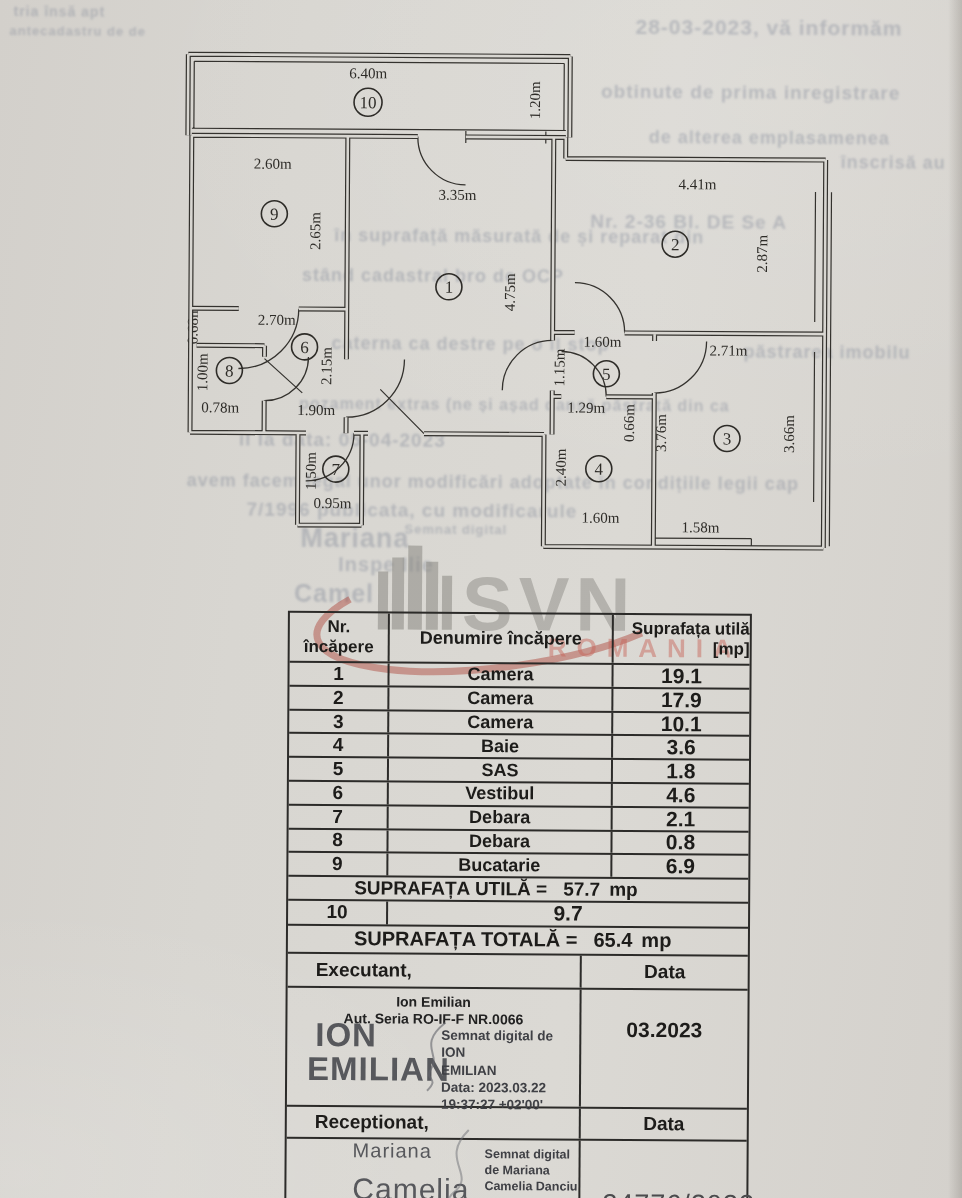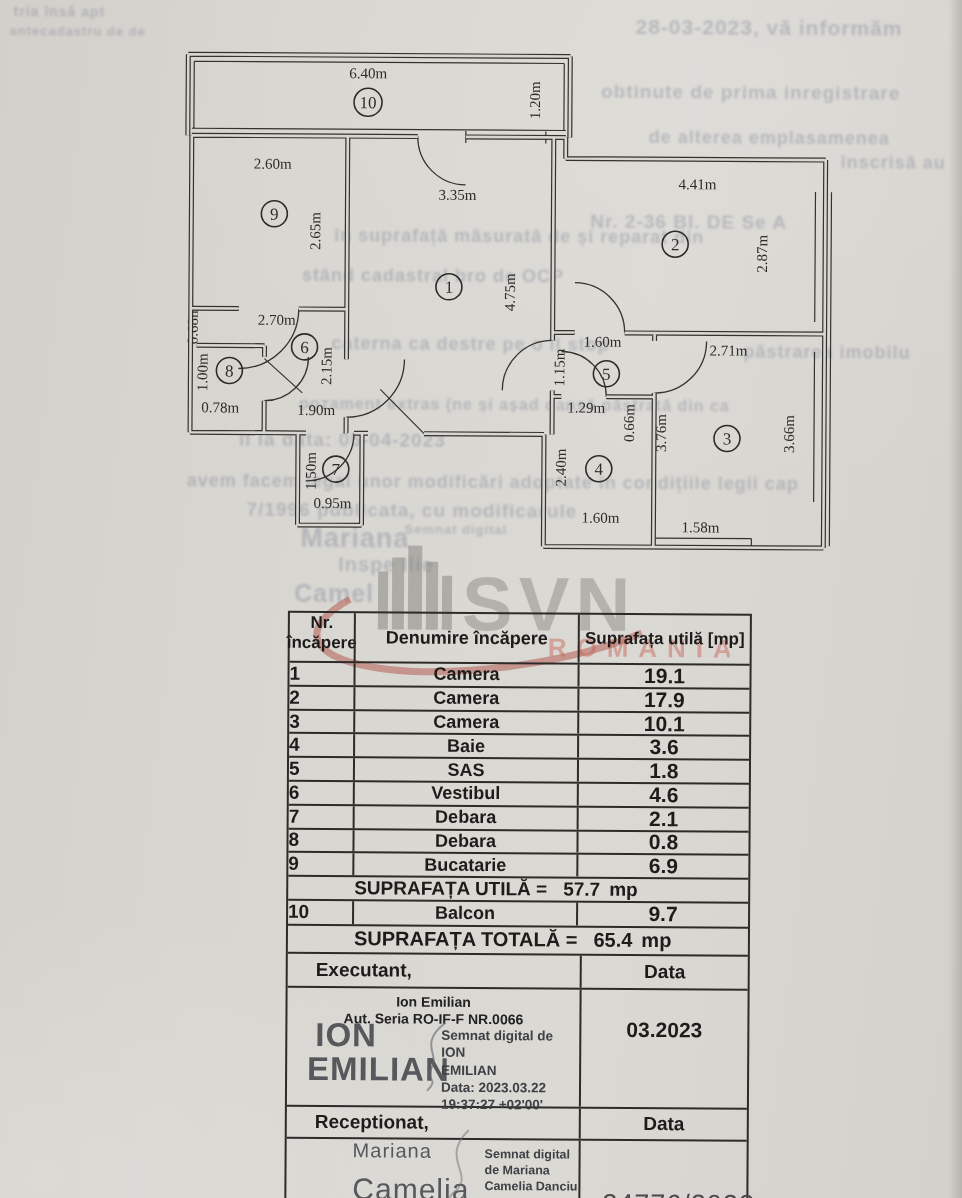--- a/index.html
+++ b/index.html
@@ -27,21 +27,21 @@
   .thin{stroke:#34322e;stroke-width:1.2;fill:none;}
   .arc{stroke:#34322e;stroke-width:1.3;fill:none;}
   .dim{font-family:"Liberation Serif",serif;font-size:15px;fill:#2e2c28;text-anchor:middle;}
   .rnum circle{stroke:#2e2c28;stroke-width:1.6;fill:none;}
   .rnum text{font-family:"Liberation Serif",serif;font-size:17px;fill:#2e2c28;text-anchor:middle;}
 
   
   #ptable{position:absolute;left:288px;top:612px;width:460px;border:2.4px solid #2c2b29;z-index:2;color:#1d1c1a;}
   #ptable > div:not(:first-child){border-top:2px solid #2c2b29;}
   .trow{display:flex;align-items:center;}
-  .c1{width:64px;display:flex;align-items:center;align-self:stretch;}
+  .c1{width:98px;display:flex;justify-content:center;align-items:center;align-self:stretch;}
   .c2{width:222px;border-left:2px solid #2c2b29;display:flex;justify-content:center;align-items:center;align-self:stretch;}
   .c3{flex:1;border-left:2px solid #2c2b29;display:flex;justify-content:center;align-items:center;align-self:stretch;}
   .hdr{height:48px;font-weight:bold;}
   .hdr .c1{flex-direction:column;font-size:17px;line-height:1.15;}
   .hdr .c2{font-size:18px;}
   .hdr .c3{font-size:17px;text-align:right;}
   .r{height:21.8px;}
   .r .c1{font-size:19px;font-weight:bold;}
   .r .c2{font-size:18px;font-weight:bold;}
   .r .c3{font-size:21px;font-weight:bold;}
@@ -282,21 +282,20 @@
           <div class="c2">Bucatarie</div>
           <div class="c3">6.9</div>
         </div>
     <div class="merged">
       <span>SUPRAFAȚA UTILĂ =</span>
       <span class="val">57.7</span>
       <span class="unit">mp</span>
     </div>
     <div class="trow r" style="height:22.5px">
       <div class="c1">10</div>
-      <div class="c2">Balcon</div>
       <div class="c3">9.7</div>
     </div>
     <div class="merged mtotal">
       <span>SUPRAFAȚA TOTALĂ =</span>
       <span class="val">65.4</span>
       <span class="unit">mp</span>
     </div>
 
     <div class="sighdr exehdr">
       <div class="sl">Executant,</div>

